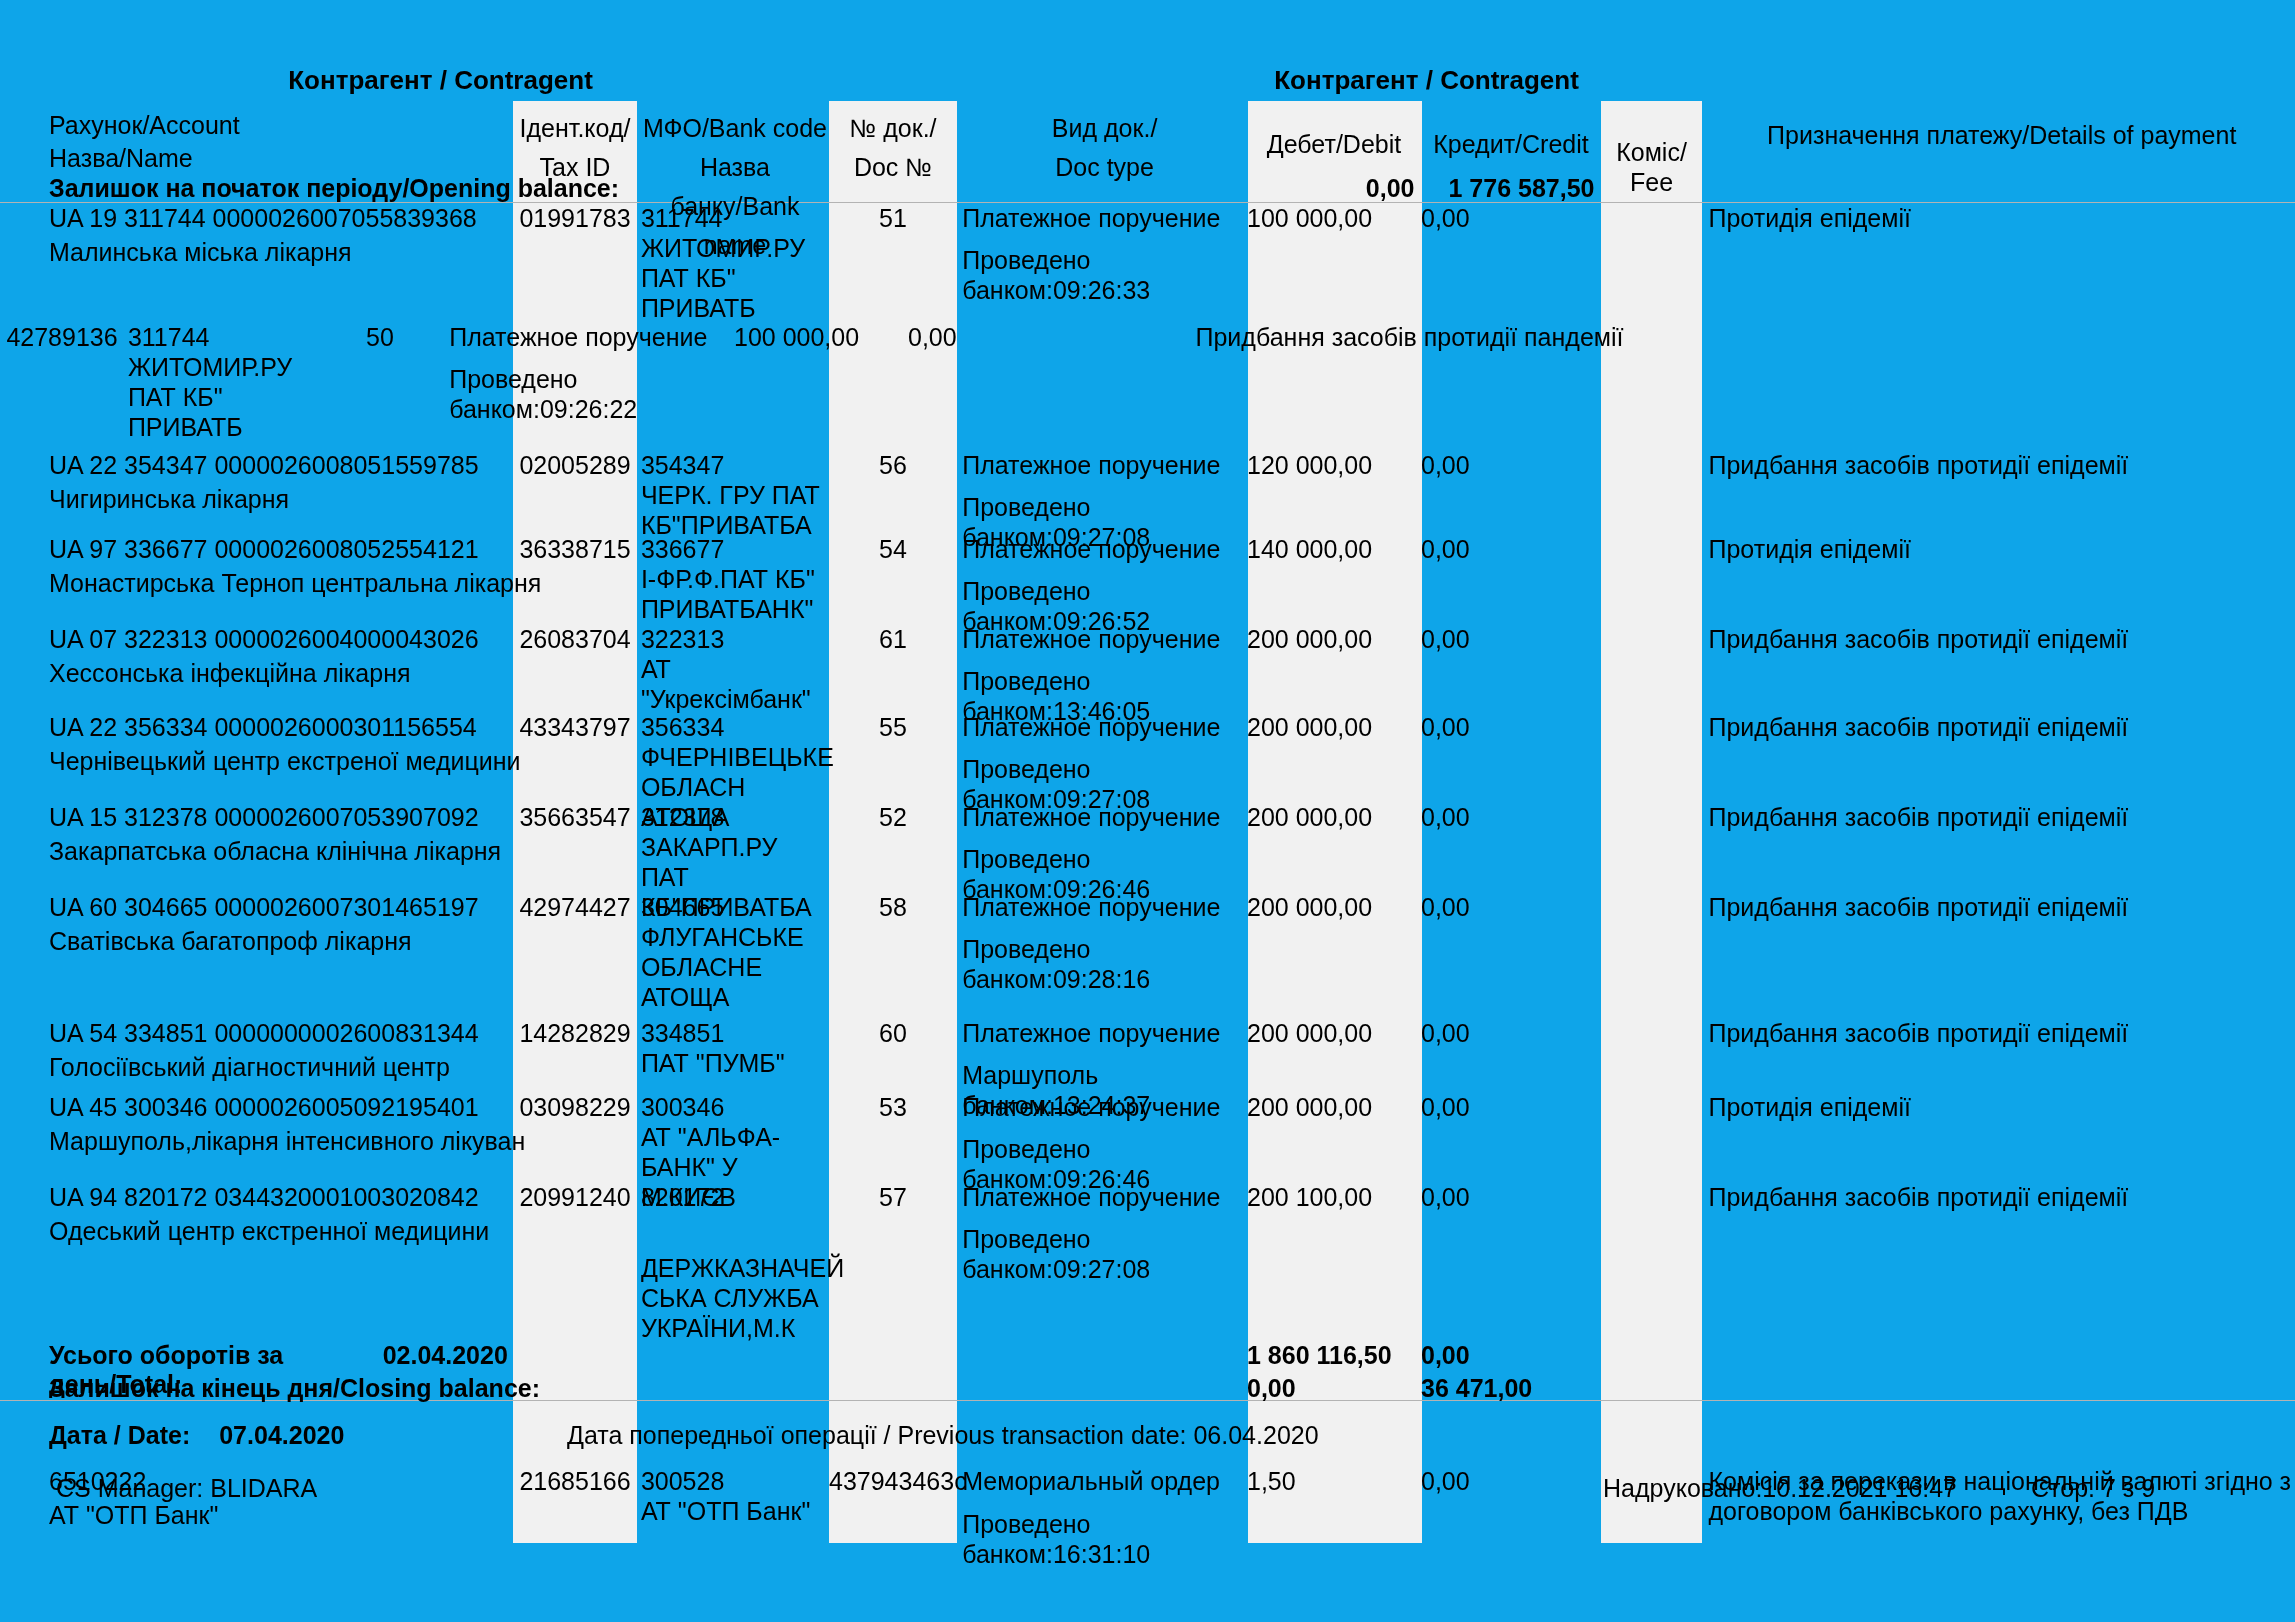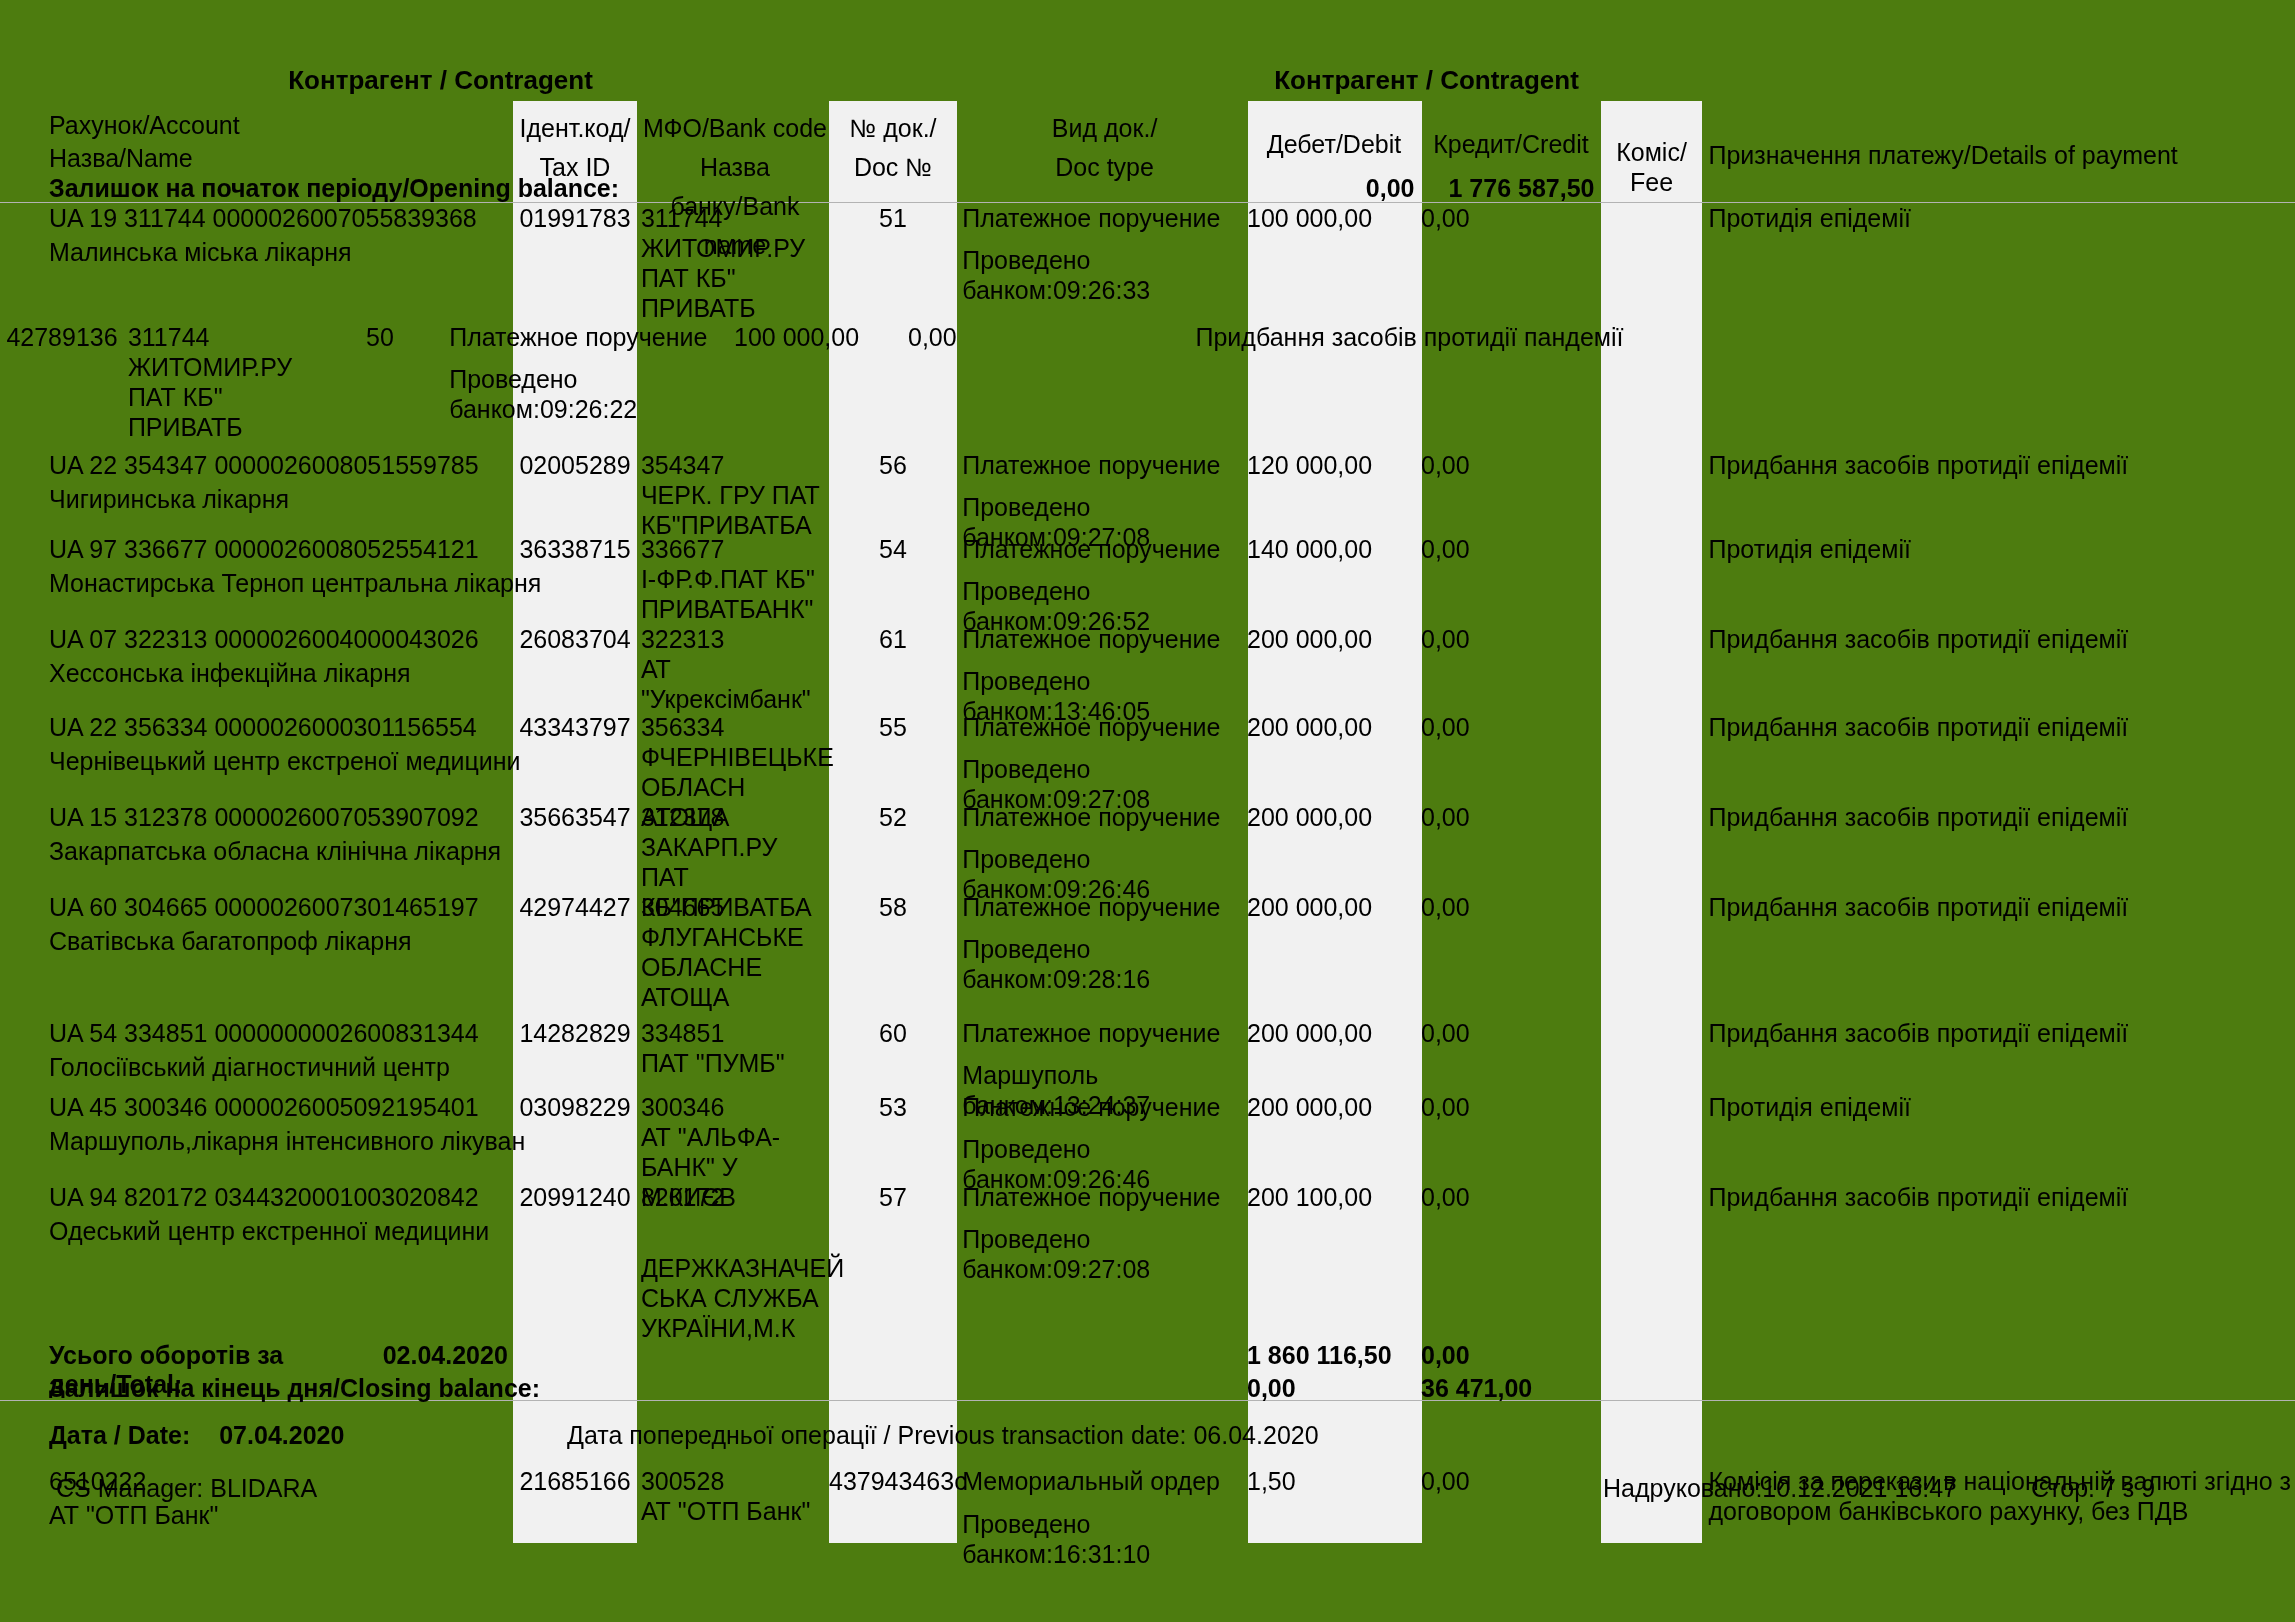--- a/index.html
+++ b/index.html
@@ -1,16 +1,16 @@
 <!DOCTYPE html>
 <html style="font-size:10.5px"><head>
 <meta charset="utf-8">
 <style>
   html,body{margin:0;padding:0;background:#fff;}
-  .page{position:relative;width:2295px;height:1622px;background:#4d7c0f;z-index:0;
+  .page{position:relative;width:2295px;height:1622px;background:#0ea5e9;z-index:0;
         font-family:"Liberation Sans","DejaVu Sans",sans-serif;color:#000;font-size:25px;line-height:30px;}
   .stripe{position:absolute;z-index:-1;top:101px;height:1442px;background:#f1f1f1;}
   .stripe.s-tax{left:513px;width:124px;}
   .stripe.s-doc{left:829px;width:128px;}
   .stripe.s-deb{left:1248px;width:174px;}
   .stripe.s-fee{left:1601px;width:101px;}
   .titles{position:absolute;top:65px;left:0;width:100%;height:36px;}
   .title-left{position:absolute;left:0;width:881px;text-align:center;font-weight:bold;font-size:26px;}
   .title-right{position:absolute;left:1248px;width:357px;text-align:center;font-weight:bold;font-size:26px;}
   .grid{position:absolute;top:101px;left:0;width:2295px;}
@@ -32,21 +32,21 @@
   .hdr{height:101px;border-bottom:1.3px solid #b3b3b3;}
   .hdr .c{display:flex;flex-direction:column;height:100%;}
   .hdr-acc-top{padding-top:7.9px;line-height:33px;}
   .hdr .c-acc{justify-content:space-between;}
   .opening-label{line-height:27.5px;margin-bottom:1.3px;}
   .hdr-center{padding-top:7.9px;text-align:center;line-height:39px;}
   .hdr-amt{justify-content:space-between;}
   .hdr-amt .hd{margin-top:27.5px;text-align:center;}
   .hdr-amt .hv{text-align:right;padding-right:6.5px;line-height:27.5px;}
   .hdr-fee{margin-top:36px;text-align:center;line-height:30px;}
-  .hdr-det{margin-top:39px;text-align:left;}
+  .hdr-det{margin-top:19px;text-align:center;}
   .name{margin-top:3.9px;}
   .processed{margin-top:12.4px;}
   .bank-extra:not(:empty){margin-top:41px;}
   .trow{height:33px;}
   .trow .c, .crow .c{line-height:29px;}
   .crow{height:26px;border-bottom:1.3px solid #b3b3b3;}
   .totals-acc{display:flex;justify-content:space-between;padding-right:5.2px;}
   .daterow{height:56px;padding-top:19px;box-sizing:border-box;}
   .daterow .dlabel{margin-right:29px;}
   .prev-date{margin-left:54px;white-space:nowrap;font-weight:normal;}

